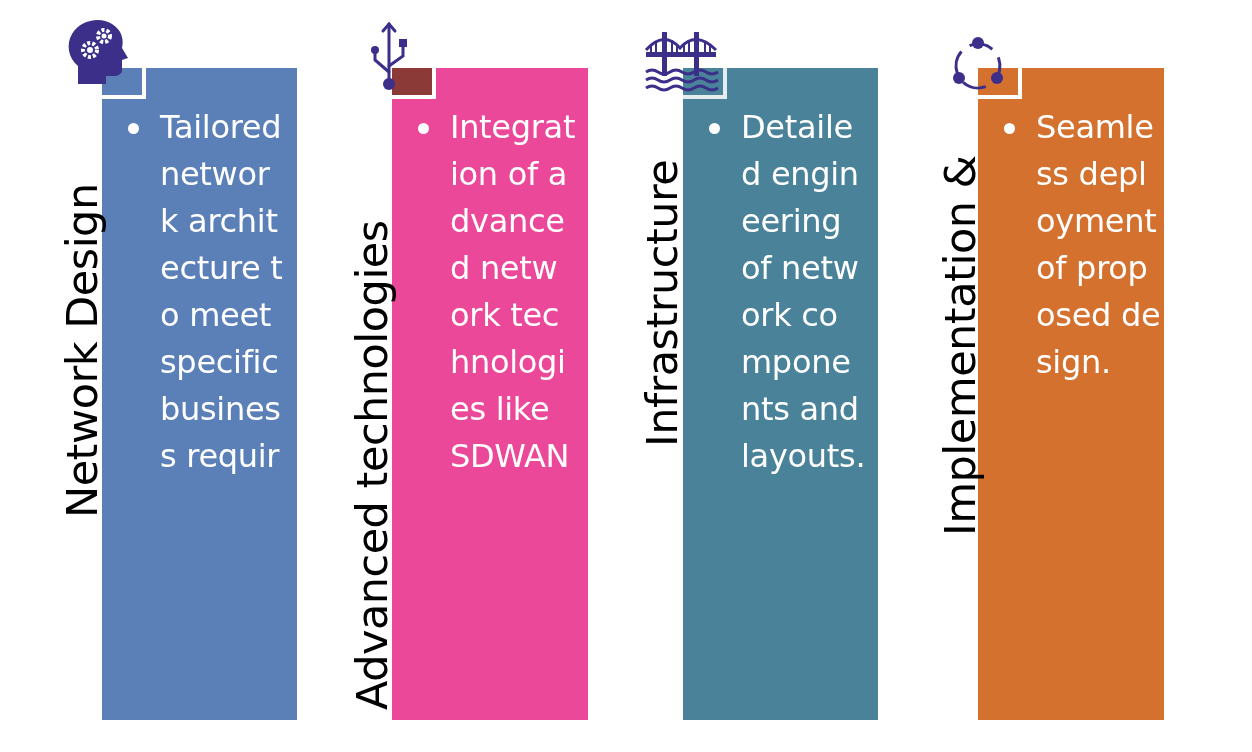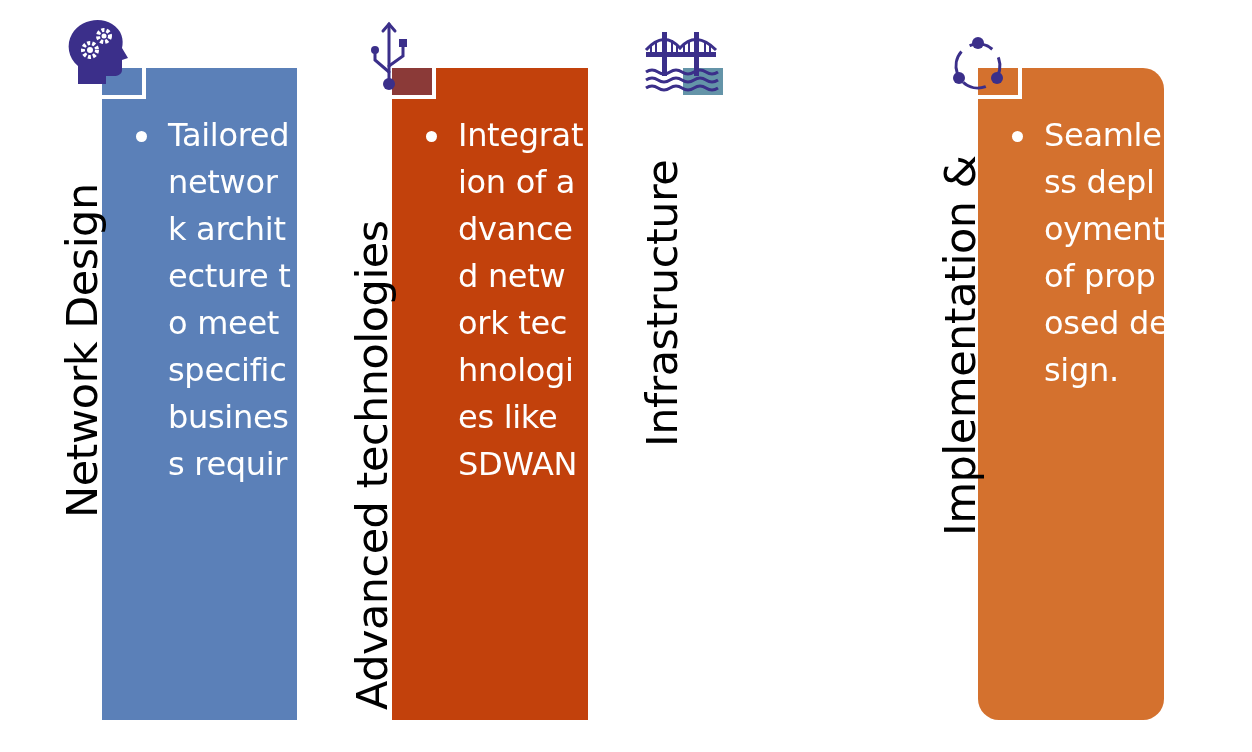--- a/index.html
+++ b/index.html
@@ -6,21 +6,21 @@
   body { width: 1252px; height: 752px; position: relative; overflow: hidden;
          font-family: "DejaVu Sans", sans-serif; }
   .col { position: absolute; top: 0; height: 752px; }
   .box { position: absolute; top: 68px; height: 652px; overflow: hidden; }
   .accent { position: absolute; top: 68px; width: 40px; height: 27px;
             border-right: 4px solid #ffffff; border-bottom: 4px solid #ffffff; z-index: 2; }
   .title { position: absolute; color: #000; font-size: 43px; line-height: 48px;
            white-space: nowrap; transform-origin: 0 0; transform: rotate(-90deg);
            letter-spacing: -0.5px; z-index: 1; }
   .icon { position: absolute; top: 14px; width: 70px; height: 80px; z-index: 3; }
-  ul.bullets { list-style: none; margin: 8px; padding: 0; position: absolute; top: 36px; left: 22px; right: 10px; }
+  ul.bullets { list-style: none; margin: 0; padding: 0; position: absolute; top: 36px; left: 22px; right: 10px; }
   ul.bullets li { position: relative; color: #ffffff; font-size: 32px; line-height: 47px;
                   padding-left: 36px; margin-bottom: 38px; word-break: break-all;
                   font-family: "DejaVu Sans", sans-serif; letter-spacing: -0.3px; }
   ul.bullets li::before { content: ""; position: absolute; left: 4px; top: 19px;
                           width: 11px; height: 11px; background: #fff; border-radius: 50%; }
   .bullet-text { display: block; width: 6.2ch; }
 </style>
 </head>
 <body>
 
@@ -53,21 +53,21 @@
         <polyline points="21,17 27,10 33,17"></polyline>
         <polyline points="13,36 13,46 27,58"></polyline>
         <polyline points="41,32 41,42 27,52"></polyline>
       </g>
       <circle cx="13" cy="36" r="4" fill="#3B2F8A"></circle>
       <rect x="37" y="25" width="8" height="8" fill="#3B2F8A"></rect>
       <circle cx="27" cy="70" r="6" fill="#3B2F8A"></circle>
     </svg>
   </div>
   <div class="title" style="left:18px;top:710px;">Advanced technologies</div>
-  <div class="box" style="left:62px;width:196px;background:#c2410c;">
+  <div class="box" style="left:62px;width:196px;background:#ec4899;">
     <ul class="bullets">
       <li>
           <span class="bullet-text">Integration of advanced network technologies like SDWAN</span>
         </li>
     </ul>
   </div>
   <div class="accent" style="left:62px;background:#8B3A38;"></div>
 </div>
 
 <div class="col" style="left:630px;width:300px;">
@@ -88,34 +88,41 @@
       </g>
       <path d="M2 36 Q20 16 36 34 Q52 16 72 36" stroke="#3B2F8A" stroke-width="3" fill="none"></path>
       <g stroke="#3B2F8A" stroke-width="3" fill="none">
         <path d="M2 58 q6 -4 12 0 t12 0 t12 0 t12 0 t12 0 t12 0"></path>
         <path d="M2 66 q6 -4 12 0 t12 0 t12 0 t12 0 t12 0 t12 0"></path>
         <path d="M2 74 q6 -4 12 0 t12 0 t12 0 t12 0 t12 0 t12 0"></path>
       </g>
     </svg>
   </div>
   <div class="title" style="left:8px;top:447px;">Infrastructure</div>
+  <div class="box" style="left:53px;width:195px;background:#4A8299;">
+    <ul class="bullets">
+      <li>
+          <span class="bullet-text">Detailed engineering of network components and layouts.</span>
+        </li>
+    </ul>
+  </div>
   <div class="accent" style="left:53px;background:#4A8299;opacity:0.85;"></div>
 </div>
 
 <div class="col" style="left:930px;width:322px;">
   <div class="icon" style="left:8px;">
     <svg width="70" height="80" viewBox="0 0 70 80">
       <circle cx="40" cy="52" r="22" fill="none" stroke="#3B2F8A" stroke-width="3" stroke-dasharray="24 10" transform="rotate(-20 40 52)"></circle>
       <circle cx="40" cy="29" r="6" fill="#3B2F8A"></circle>
       <circle cx="21" cy="64" r="6" fill="#3B2F8A"></circle>
       <circle cx="59" cy="64" r="6" fill="#3B2F8A"></circle>
     </svg>
   </div>
   <div class="title" style="left:6px;top:536px;">Implementation &amp;</div>
-  <div class="box" style="left:48px;width:186px;background:#D4712E;border-radius:21px;">
+  <div class="box" style="left:48px;width:186px;background:#D4712E;">
     <ul class="bullets">
       <li>
           <span class="bullet-text">Seamless deployment of proposed design.</span>
         </li>
     </ul>
   </div>
   <div class="accent" style="left:48px;background:#D4712E;"></div>
 </div>
 
 </body></html>

